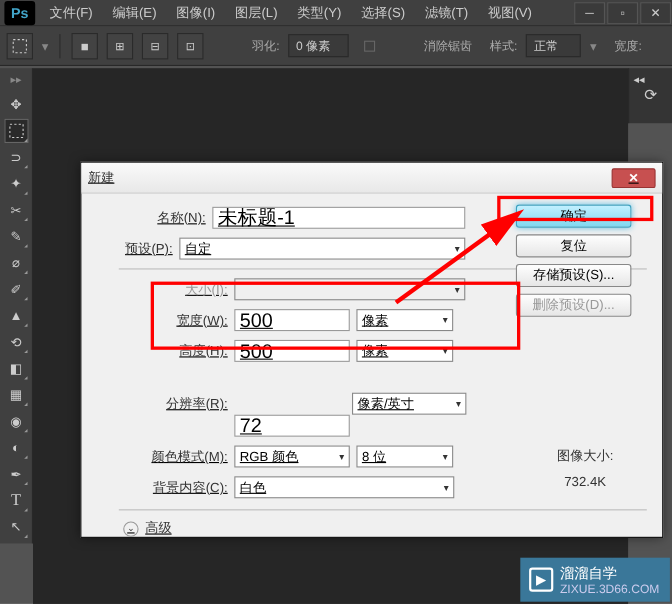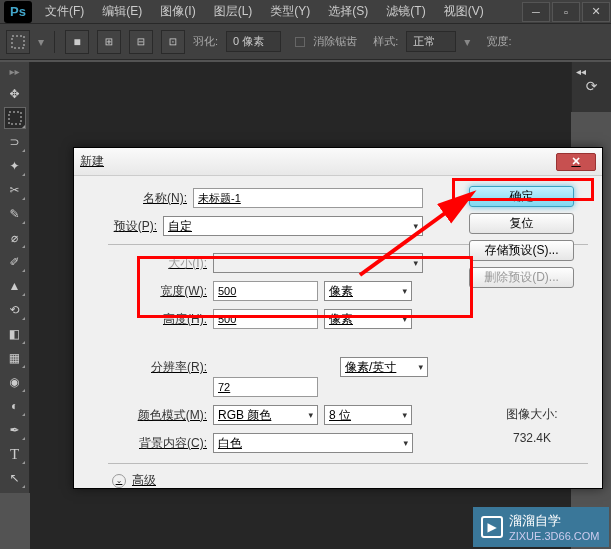--- a/index.html
+++ b/index.html
@@ -8,21 +8,21 @@
 
 .menu-bar { background: #404040; height: 24px; display: flex; align-items: center; border-bottom: 1px solid #282828; }
 .ps-logo { width: 28px; height: 22px; margin: 0 4px; display: flex; align-items: center; justify-content: center; color: #42a5c9; font-weight: bold; font-size: 13px; background: #000000; border-radius: 3px; }
 .menu-item { color: #ccc; padding: 4px 9px; cursor: default; }
 .window-controls { margin-left: auto; display: flex; }
 .win-btn { width: 28px; height: 20px; background: #3a3a3a; border: 1px solid #555; margin: 1px; display: flex; align-items: center; justify-content: center; color: #ccc; font-size: 11px; }
 
 
 .options-bar { background: #404040; height: 36px; border-bottom: 1px solid #282828; display: flex; align-items: center; padding: 0 6px; color: #ccc; gap: 8px; }
 .opt-icon { width: 24px; height: 24px; border: 1px solid #2a2a2a; display: flex; align-items: center; justify-content: center; background: #434343; }
-.opt-label { color: #aaa; font-size: 11px; }
+.opt-label { color: #aaa; font-size: 11px; margin-left: 36px; }
 .opt-dropdown { background: #3a3a3a; border: 1px solid #2a2a2a; color: #ccc; padding: 2px 16px 2px 6px; font-size: 11px; position: relative; }
 
 
 .toolbar { position: absolute; left: 0; top: 62px; width: 30px; background: #404040; display: flex; flex-direction: column; align-items: center; padding: 4px 0; border-right: 1px solid #282828; gap: 2px; }
 .tool { width: 22px; height: 22px; display: flex; align-items: center; justify-content: center; color: #ccc; cursor: default; }
 .tool.sel { background: #2a2a2a; border: 1px solid #666; }
 .tool-arrow { position: absolute; right: 1px; bottom: 1px; width: 0; height: 0; border-right: 3px solid #999; border-top: 3px solid transparent; }
 .tool-wrap { position: relative; width: 22px; height: 22px; }
 
 
@@ -34,21 +34,21 @@
 .canvas-area { position: absolute; left: 30px; right: 40px; top: 62px; bottom: 0; background: #262626; }
 
 
 .dialog { position: absolute; left: 73px; top: 147px; width: 530px; height: 342px; background: #f0f0f0; border: 1px solid #000000; box-shadow: 0 0 10px rgba(0,0,0,0.5); text-decoration: underline; }
 .dialog-title { background: linear-gradient(#fafafa, #e8e8e8); height: 28px; border-bottom: 1px solid #ccc; display: flex; align-items: center; padding: 0 6px; }
 .dialog-title span { font-size: 12px; color: #333; }
 .dialog-close { margin-left: auto; width: 40px; height: 18px; background: #c75050; border: 1px solid #933; color: white; display: flex; align-items: center; justify-content: center; border-radius: 2px; font-weight: bold; font-size: 11px; }
 .dialog-body { padding: 12px 14px; position: relative; }
 .form-row { display: flex; align-items: center; margin-bottom: 8px; }
 .form-label { width: 85px; text-align: right; color: #333; padding-right: 6px; }
-.form-input { border: 1px solid #999; background: white; padding: 2px 4px; height: 20px; font-size: 11px; }
+.form-input { border: 1px solid #999; background: white; padding: 2px 4px; height: 20px; font-size: 18px; }
 .form-select { border: 1px solid #888; background: white; height: 20px; padding: 0 18px 0 4px; position: relative; display: inline-flex; align-items: center; font-size: 12px; }
 .form-select::after { content: '▾'; position: absolute; right: 4px; color: #333; font-size: 9px; }
 .dialog-btn { width: 105px; height: 21px; border: 1px solid #888; background: linear-gradient(#fefefe, #e6e6e6); border-radius: 3px; display: flex; align-items: center; justify-content: center; margin-bottom: 6px; font-size: 12px; color: #000; }
 .dialog-btn.highlight { background: linear-gradient(#c2f0ff, #80d8f0); border: 1px solid #3aa0c0; box-shadow: 0 0 6px rgba(0,160,220,0.6); }
 .dialog-btn.disabled { color: #999; }
 .btn-col { position: absolute; right: 28px; top: 10px; }
 .fieldset { border-top: 1px solid #bbb; margin: 4px 0 8px 20px; }
 .size-info { position: absolute; right: 20px; top: 230px; color: #333; font-size: 12px; text-align: center; width: 100px; }
 .advanced { display: flex; align-items: center; margin-left: 24px; margin-top: 8px; color: #333; }
 .chevron { border: 1px solid #999; border-radius: 50%; width: 14px; height: 14px; display: flex; align-items: center; justify-content: center; font-size: 8px; margin-right: 6px; }
@@ -212,21 +212,21 @@
       <div class="form-select" style="width:88px;margin-left:6px">像素</div>
     </div>
     <div class="form-row">
       <div class="form-label" style="width:125px">高度(H):</div>
       <input class="form-input" style="width: 105px;" value="500">
       <div class="form-select" style="width:88px;margin-left:6px">像素</div>
     </div>
     <div class="form-row">
       <div class="form-label" style="width:125px">分辨率(R):</div>
       <input class="form-input" style="width: 105px; margin-top: 40px;" value="72">
-      <div class="form-select" style="width:88px;margin-left:22px">像素/英寸</div>
+      <div class="form-select" style="width:104px;margin-left:2px">像素/英寸</div>
     </div>
     <div class="form-row">
       <div class="form-label" style="width:125px">颜色模式(M):</div>
       <div class="form-select" style="width:105px">RGB 颜色</div>
       <div class="form-select" style="width:88px;margin-left:6px">8 位</div>
     </div>
     <div class="form-row">
       <div class="form-label" style="width:125px">背景内容(C):</div>
       <div class="form-select" style="width:200px">白色</div>
     </div>

